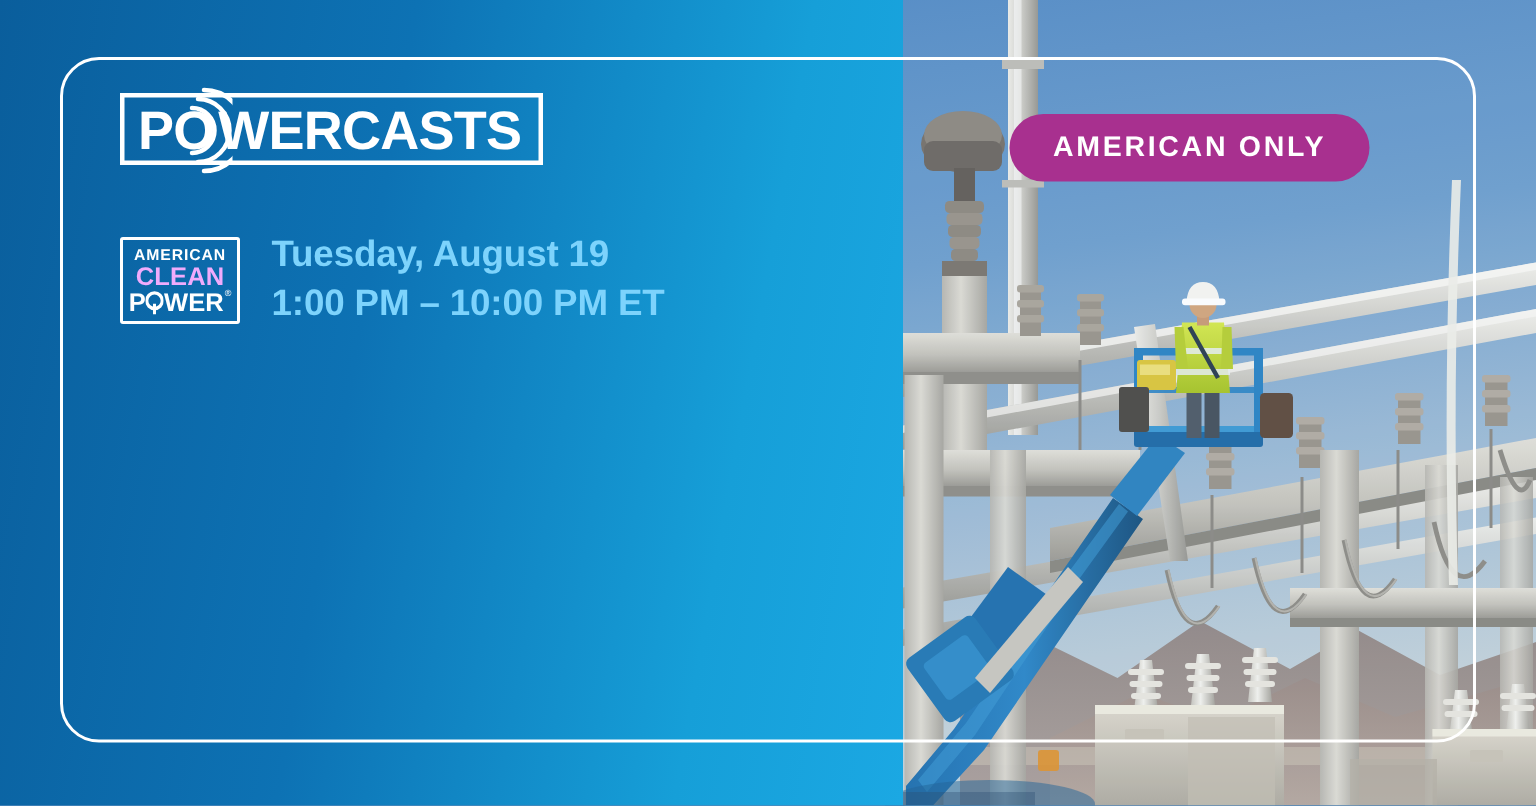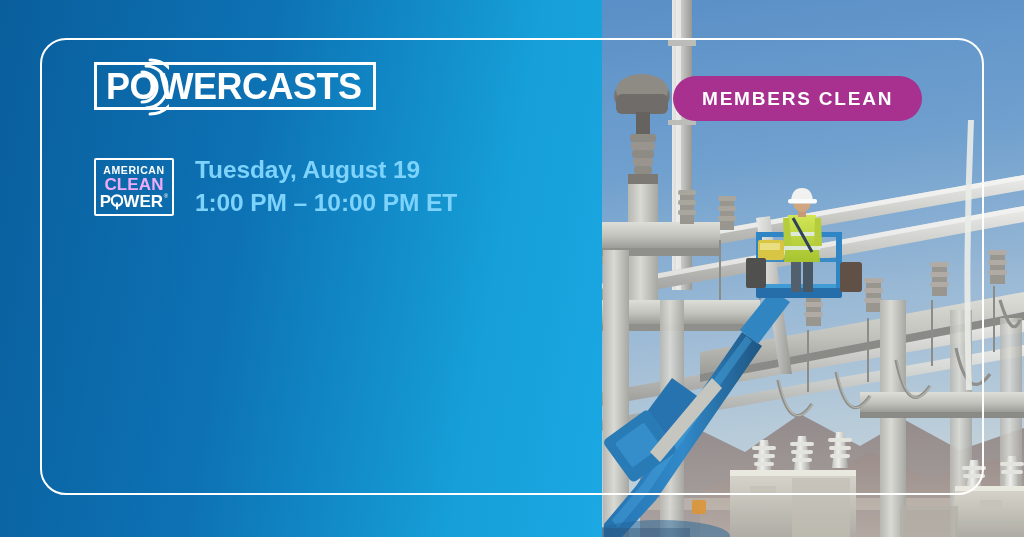--- a/index.html
+++ b/index.html
@@ -27,21 +27,21 @@
   
   #frame {
     position:absolute; left:40px; top:38px;
     width:944px; height:457px;
     border:2.5px solid #ffffff;
     border-radius:26px;
     pointer-events:none;
   }
 
   
-  #content { position:absolute; left:94px; top:62px; width:470px; }
+  #content { position:absolute; left:80px; top:62px; width:470px; }
 
   
   #powercasts-logo {
     position:relative;
     display:inline-block;
     border:3px solid #fff;
     padding:5px 11px 5px 9px;
     height:48px;
   }
   #powercasts-logo .pc-text {
@@ -453,16 +453,16 @@
       </div>
 
       <div id="datetime">
         <div class="dt-line">Tuesday, August 19</div>
         <div class="dt-line">1:00 PM – 10:00 PM ET</div>
       </div>
     </div>
   </div>
 
   <div id="members-badge" style="background: rgb(168, 48, 143);">
-    <span class="mb-text">MEMBERS CLEAN</span>
+    <span class="mb-text">AMERICAN ONLY</span>
   </div>
 
 </div>
 
 </body></html>

